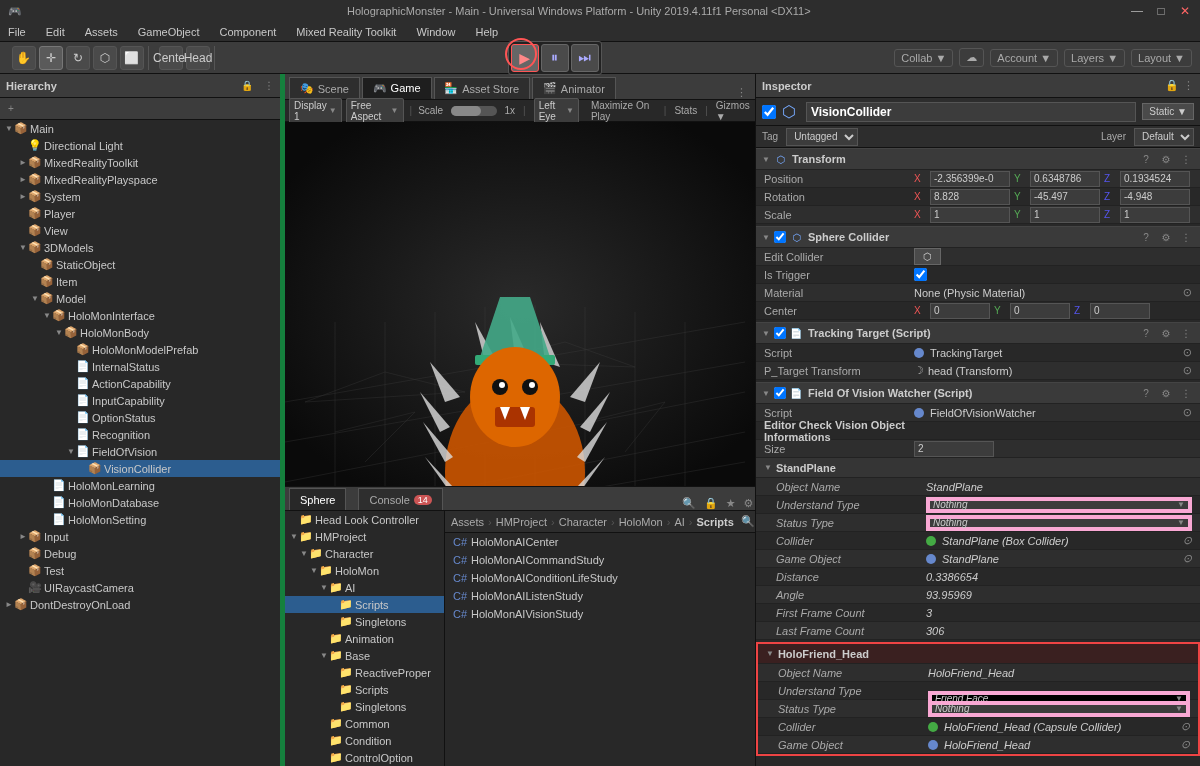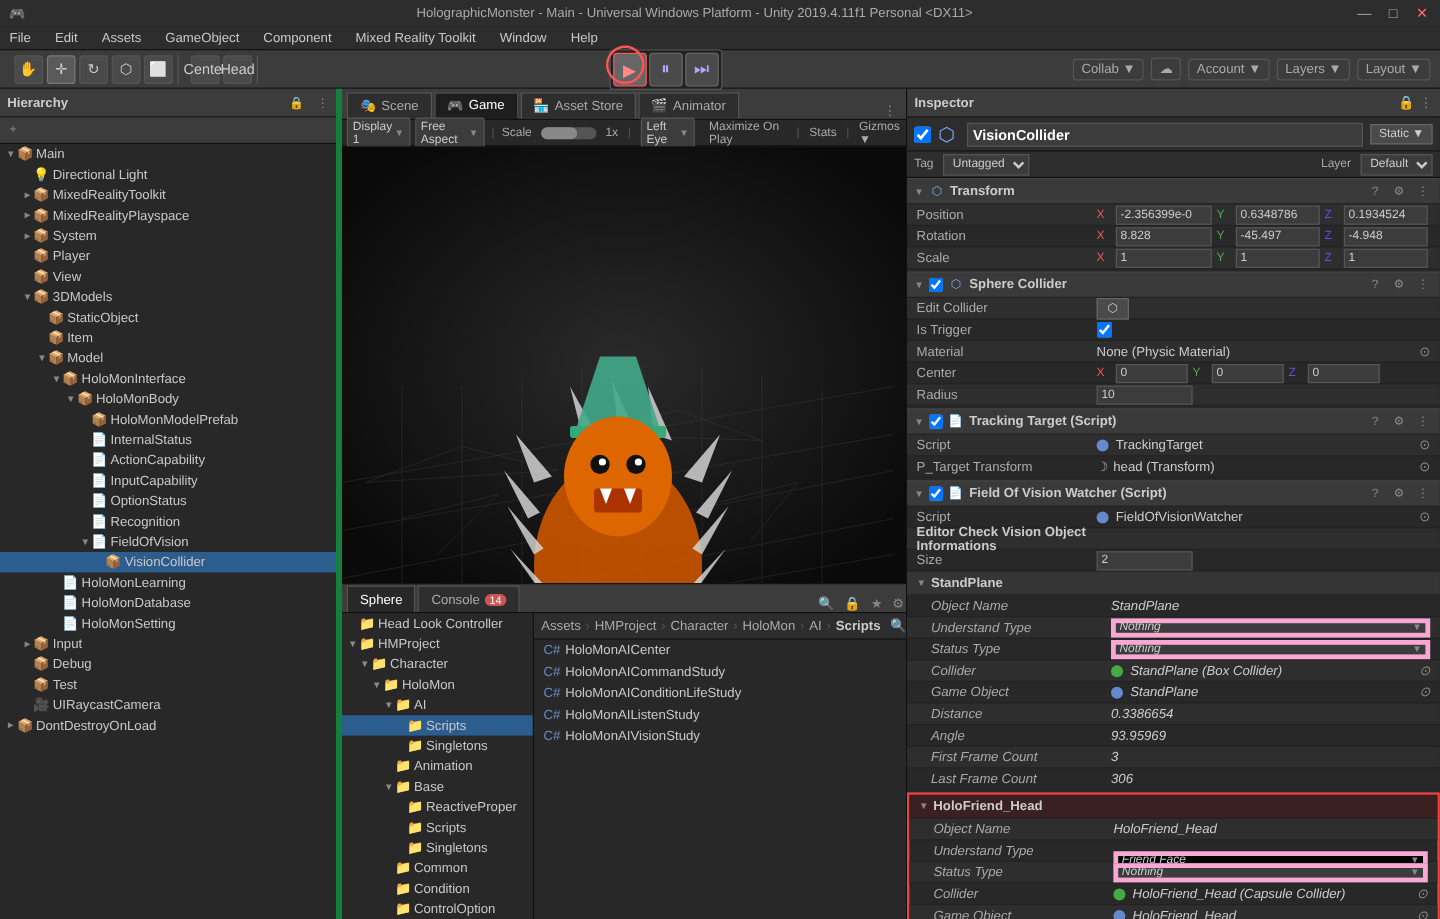--- a/index.html
+++ b/index.html
@@ -954,21 +954,21 @@
         </svg>
       </div>
     </div>
 
     <div id="bottom-panels">
       <div id="project-panel">
         <div class="bottom-tab-bar">
           <div class="tab active" style="background:#282828;height:22px;">
             <span>Sphere</span>
           </div>
-          <div class="tab" style="height:22px;">
+          <div class="tab" style="height:22px;margin-left:10px;">
             <span>Console</span>
             <span class="badge">14</span>
           </div>
           <div style="flex:1;"></div>
           <span style="color:#888;cursor:pointer;padding:0 4px;">🔍</span>
           <span style="color:#888;cursor:pointer;padding:0 4px;">🔒</span>
           <span style="color:#888;cursor:pointer;padding:0 4px;">★</span>
           <span style="color:#888;cursor:pointer;padding:0 4px;">⚙</span>
         </div>
 
@@ -1215,26 +1215,20 @@
           <div class="xyz-group">
             <span class="xyz-label" style="color:#e55;">X</span>
             <input class="property-input" type="text" value="0" style="width: 60px;">
             <span class="xyz-label" style="color:#5a5;">Y</span>
             <input class="property-input" type="text" value="0" style="width: 60px;">
             <span class="xyz-label" style="color:#55e;">Z</span>
             <input class="property-input" type="text" value="0" style="width: 60px;">
           </div>
         </div>
       </div>
-      <div class="property-row">
-        <span class="property-label">Radius</span>
-        <div class="property-value">
-          <input class="property-input" type="text" style="width: 80px;" value="10">
-        </div>
-      </div>
 
       <div class="section-header" style="margin-top:2px;">
         <span class="collapse-arrow">▼</span>
         <input type="checkbox" checked="" style="width: 12px; height: 12px; margin-right: 4px;">
         <span class="section-icon" style="color:#7af;">📄</span>
         <span class="section-title">Tracking Target (Script)</span>
         <div class="section-icons-right">
           <span class="section-icon-btn">?</span>
           <span class="section-icon-btn">⚙</span>
           <span class="section-icon-btn">⋮</span>

